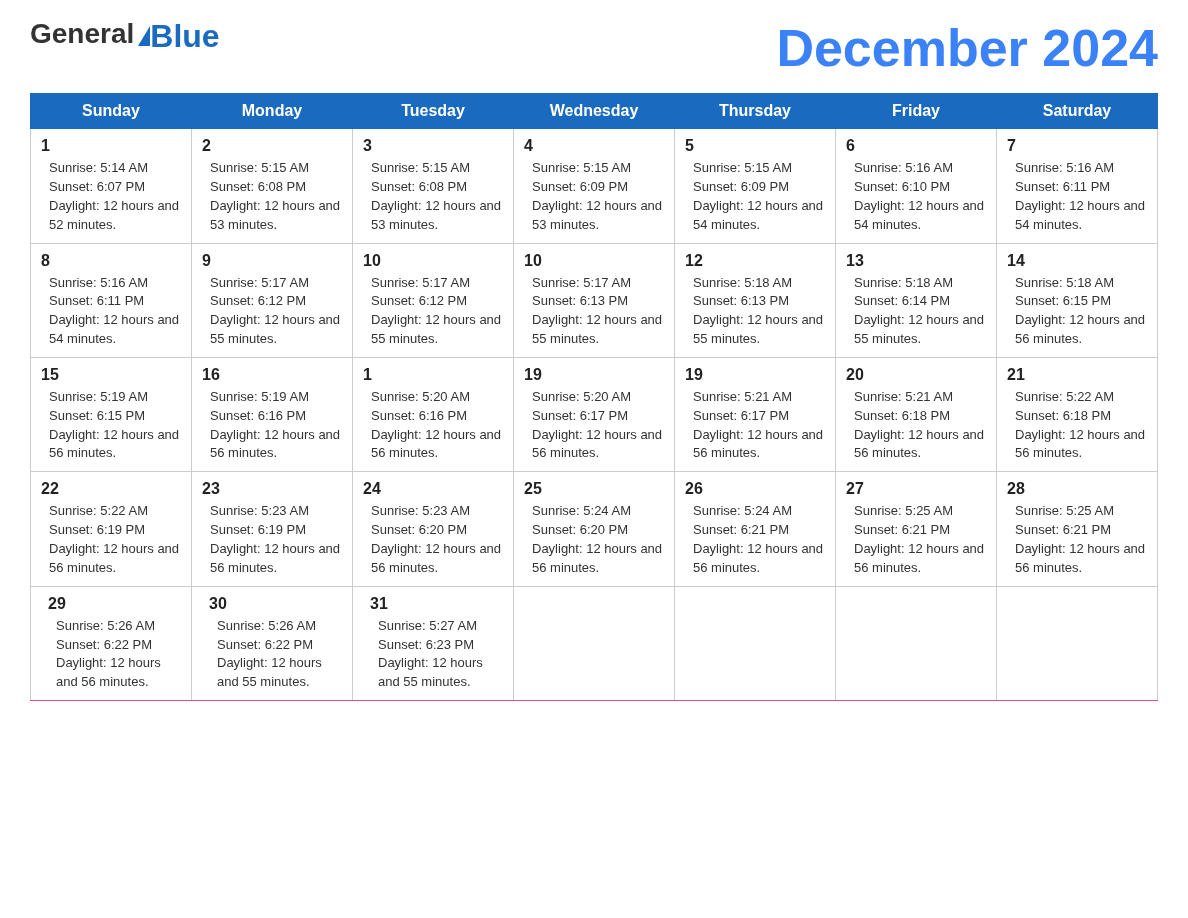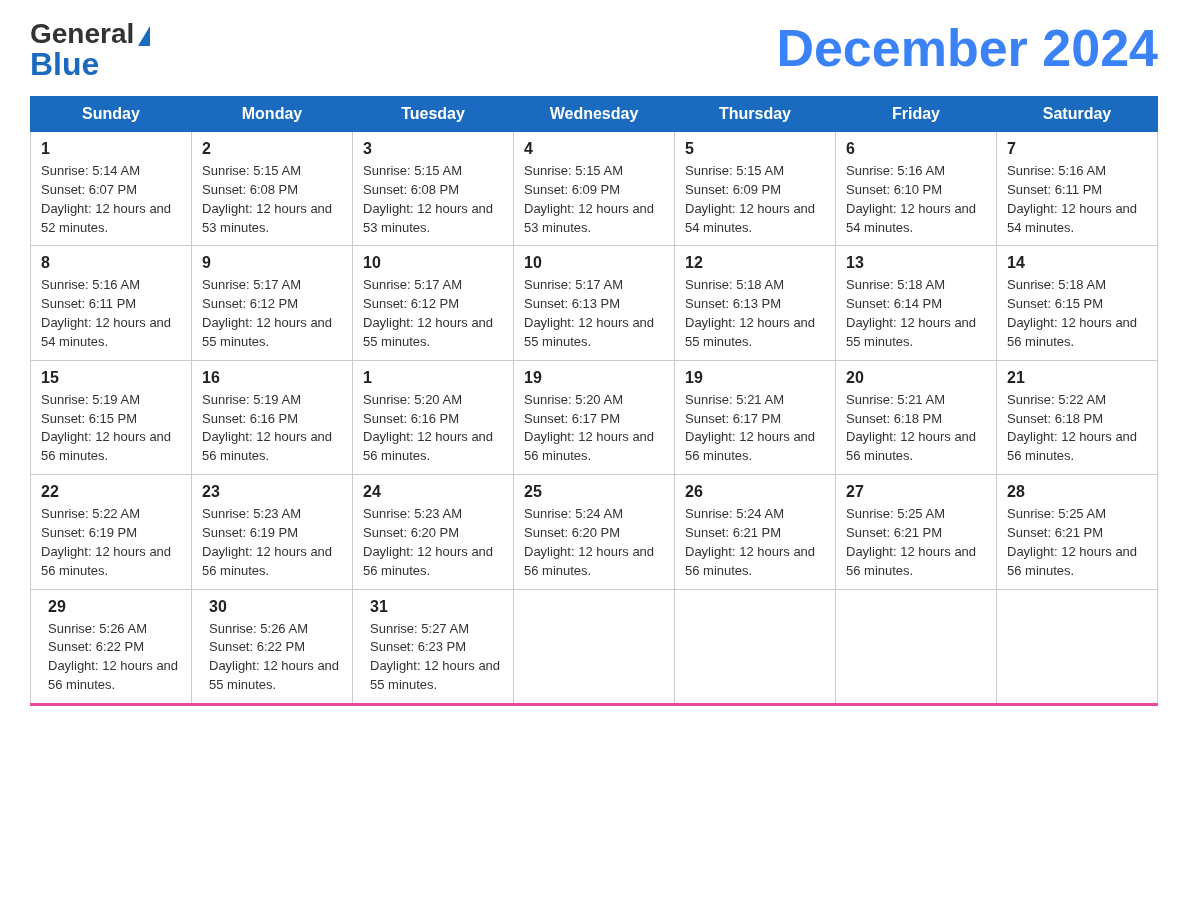--- a/index.html
+++ b/index.html
@@ -78,35 +78,36 @@
     .day-number {
       font-size: 16px;
       font-weight: bold;
       color: #222;
       margin-bottom: 4px;
     }
     .day-info {
       font-size: 13px;
       color: #333;
       line-height: 1.45;
+      margin-left: 8px;
     }
     .empty-cell {
       background: #fff;
     }
     tr:last-child td {
-      border-bottom: 3px solid #ec4899;
+      border-bottom: 1px solid #ec4899;
       padding-left: 17px;
     }
   </style>
 </head>
 <body>
 
 <div class="header">
   <div class="logo">
-    <div style="display:flex; flex-direction:column; align-items:flex-start; line-height:1;">
+    <div style="display:flex; flex-direction:row; align-items:flex-start; line-height:1;">
       <span style="display:flex; align-items:center; gap:2px;">
         <span class="logo-text-general">General</span>
         <div class="logo-triangle"></div>
       </span>
       <span class="logo-text-blue">Blue</span>
     </div>
   </div>
   <div class="title-section">
     <div class="month-title">December 2024</div>
   </div>

